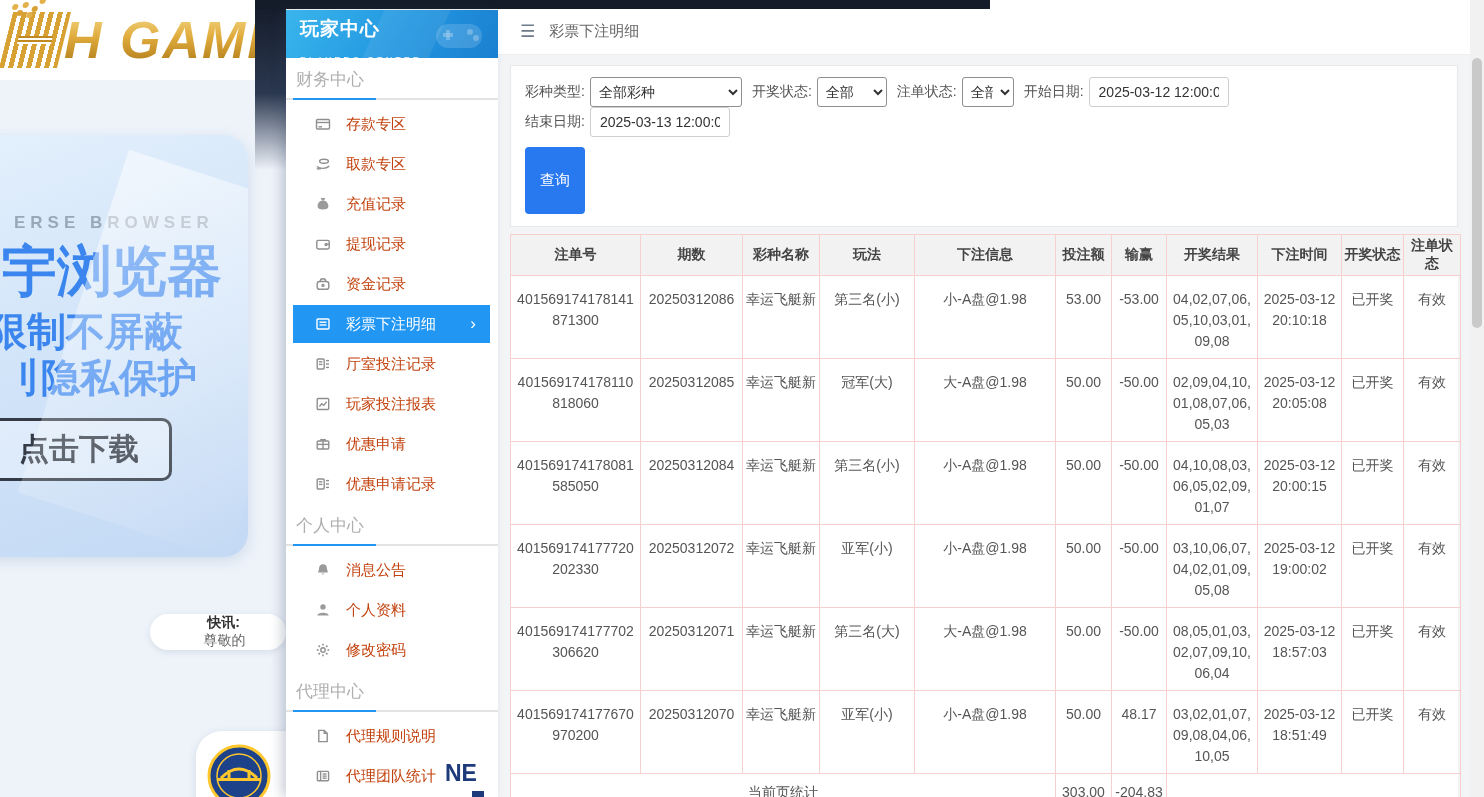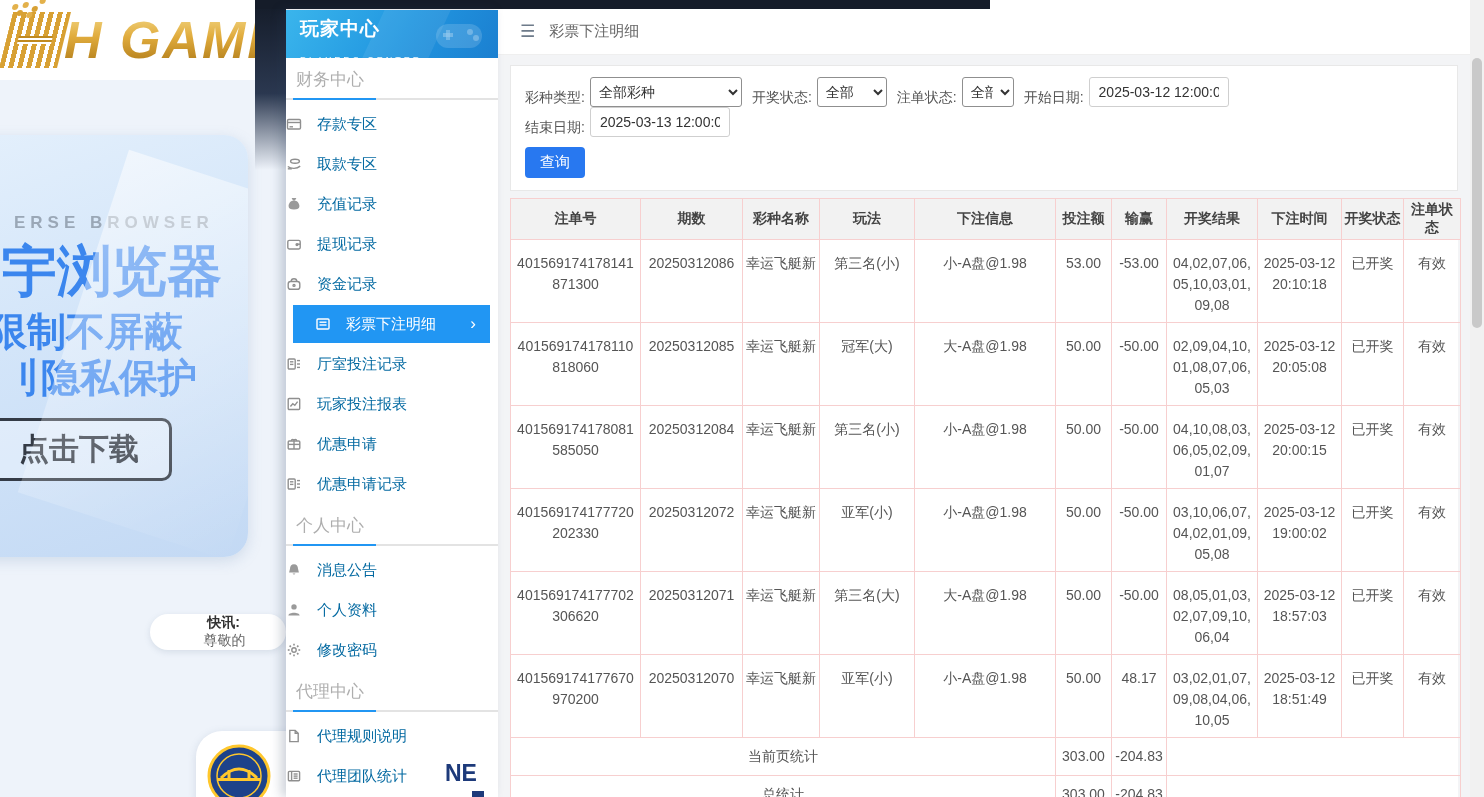--- a/index.html
+++ b/index.html
@@ -43,42 +43,42 @@
   .sidebar { position:absolute; left:286px; top:10px; width:212px; height:787px; background:#ffffff; z-index:10;
       box-shadow:-5px 0 10px rgba(40,60,90,.22); }
   .side-header { height:48px; background:linear-gradient(120deg,#3ab5ec 0%,#2196e0 55%,#1b7fd0 100%); position:relative; overflow:hidden; padding:6px 0 0 14px; }
   .side-header::before { content:""; position:absolute; left:90px; top:-20px; width:60px; height:90px; background:rgba(255,255,255,.08); transform:rotate(25deg); }
   .side-title { color:#fff; font-size:19px; font-weight:bold; letter-spacing:1px; }
   .side-subtitle { color:rgba(255,255,255,.92); font-size:9px; letter-spacing:3px; margin-top:13px; }
   .gamepad-icon { position:absolute; right:10px; top:6px; opacity:.55; }
   .side-section-title { margin:10px 0 0 10px; font-size:17px; color:#aeaeae; }
   .side-underline { margin:7px 0 4px 0; height:2px; background:#e3e3e3; position:relative; }
   .side-underline::before { content:""; position:absolute; left:7px; top:0; width:83px; height:2px; background:#2196f3; }
-  .side-item { height:40px; display:flex; align-items:center; cursor:pointer; color:#0369a1; font-size:15px; position:relative; }
+  .side-item { height:40px; display:flex; align-items:center; padding-left:29px; cursor:pointer; color:#c2410c; font-size:15px; position:relative; }
   .side-item .s-icon { width:16px; height:16px; margin-right:15px; display:inline-flex; }
   .side-item svg { stroke:#8f8f8f; fill:none; stroke-width:1.4; }
   .side-item svg .fl { fill:#9a9a9a; stroke:none; }
   .side-item.active { background:#2196f3; color:#fff; margin:1px 8px 1px 7px; padding-left:22px; height:38px; }
   .side-item.active svg { stroke:#fff; }
   .side-chevron { position:absolute; right:14px; font-size:17px; color:#fff; }
 
   
   .main { position:absolute; left:498px; top:9px; width:972px; height:788px; background:#f3f4f6; z-index:5; }
   .main-header { height:46px; background:#fff; display:flex; align-items:center; padding-left:22px; border-bottom:1px solid #efefef; }
   .hamburger { font-size:17px; color:#6e7b8a; cursor:pointer; }
   .main-title { font-size:15px; color:#666; margin-left:14px; }
 
   .filter-card { margin:10px 12px 0 12px; background:#fff; border:1px solid #e8e8e8; padding:11px 14px 12px 14px; }
   .filter-row { display:flex; align-items:center; flex-wrap:wrap; }
   .f-label { font-size:14px; color:#555; margin-right:5px; }
-  .f-group { display:flex; align-items:flex-end; margin-right:10px; }
+  .f-group { display:flex; align-items:center; margin-right:10px; }
   select { height:30px; border:1px solid #8f8f8f; border-radius:3px; background:#fff; font-size:14px; color:#333; padding:0 4px; font-family:inherit; }
   .sel-lottery { width:152px; } .sel-draw { width:70px; } .sel-order { width:52px; }
   .date-input { width:140px; height:30px; border:1px solid #cfcfcf; border-radius:3px; font-size:14px; color:#333; padding:0 9px; font-family:inherit; }
-  .query-btn { margin-top:10px; background:#2878f0; color:#fff; border:none; border-radius:4px; font-size:15px; padding:6px 15px; cursor:pointer; font-family:inherit; }
+  .query-btn { margin-top:10px; background:#2878f0; color:#fff; border:none; border-radius:4px; font-size:15px; padding:24px 15px; cursor:pointer; font-family:inherit; }
 
   .table-card { margin:7px 12px 0 12px; background:#fff; }
   table { width:100%; border-collapse:collapse; table-layout:fixed; }
   th, td { border:1px solid #f7cfcf; font-size:14px; }
   th { height:41px; background:#f2f2f2; color:#444; font-weight:bold; padding:0 2px; }
   td { color:#555; text-align:center; vertical-align:top; padding:13px 3px 6px 3px; line-height:1.5; height:76px; }
   td.wrap-any { word-break:break-all; }
   tr.summary td { height:38px; vertical-align:middle; padding:0 3px; }
 
   

